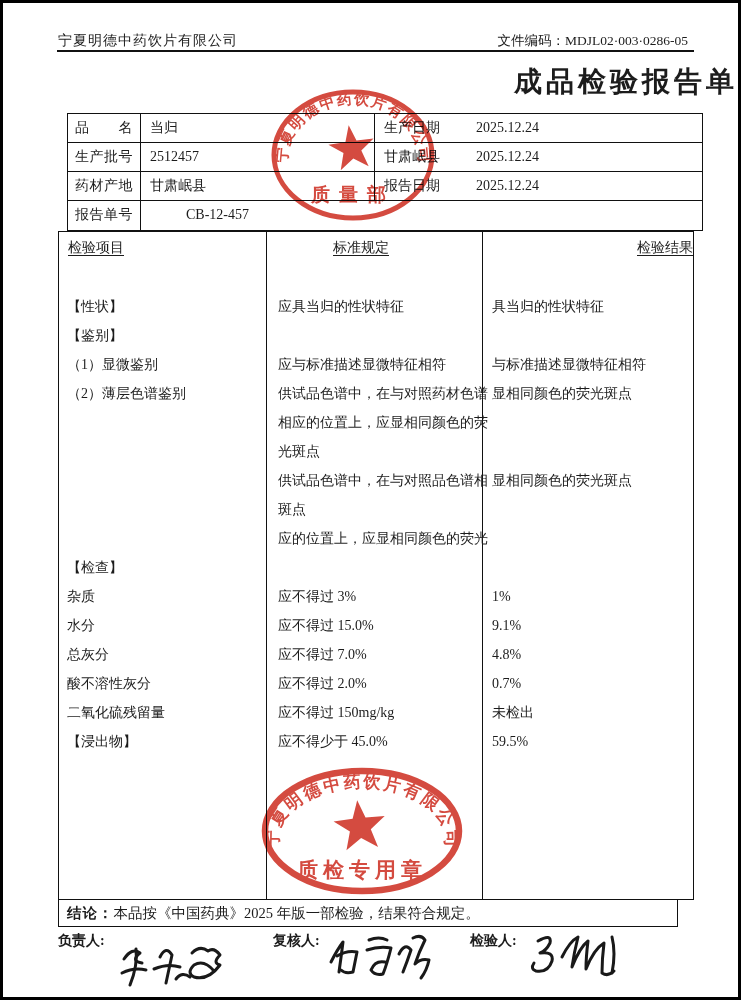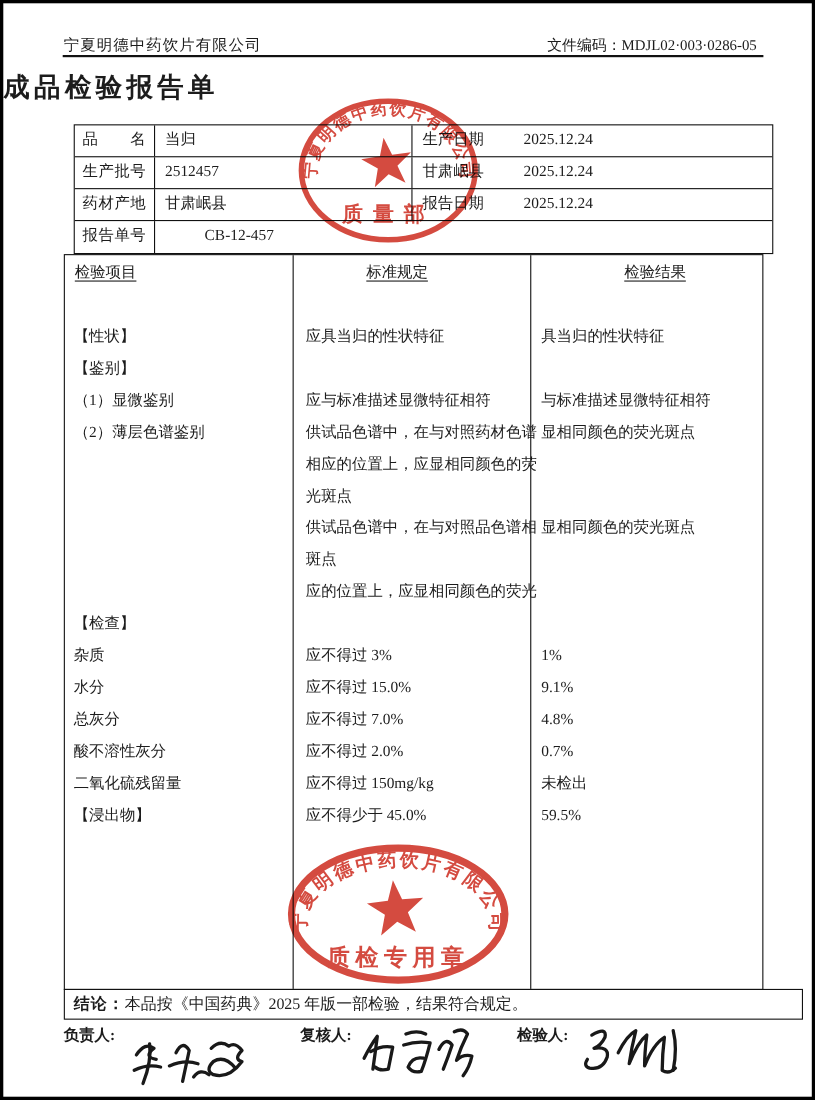--- a/index.html
+++ b/index.html
@@ -11,22 +11,22 @@
     position:relative;
     border:3px solid #000;
     overflow:hidden;
   }
   .abs { position:absolute; }
 
   
   .hdr-company { left:55px; top:29px; font-size:14px; letter-spacing:1px; }
   .hdr-code    { right:50px; top:29px; font-size:13.5px; }
   .hdr-rule    { left:54px; top:47px; width:637px; border-top:2px solid #111; }
-  .doc-title   { left:0; top:60px; width:100%; text-align:left;
-                 font-size:24px; font-weight:bold; letter-spacing:4px; }
+  .doc-title   { left:0; top:60px; width:100%; text-align:right;
+                 font-size:28px; font-weight:bold; letter-spacing:4px; }
 
   
   .info-table { left:64px; top:110px; width:636px; border:1px solid #111; background:transparent; }
   .irow { display:flex; height:29px; line-height:28px; font-size:14px; border-bottom:1px solid #111; }
   .irow:last-child { border-bottom:none;gap:36px; }
   .icell-label { width:73px; border-right:1px solid #111; padding-left:7px; letter-spacing:0.5px; }
   .icell-value { width:233px; padding-left:9px; }
   .icell-value.wide { flex:1; }
   .icell-right { flex:1; border-left:1px solid #111; display:flex; padding-left:9px; }
   .icell-right .lbl2 { width:92px; }
@@ -34,31 +34,31 @@
 
   
   .main-table { left:55px; top:228px; width:636px; height:669px; border:1px solid #111; }
   .vline { position:absolute; top:0; bottom:0; width:1px; background:#111; }
   .vline.v1 { left:207px; }
   .vline.v2 { left:423px; }
   .mhead { position:absolute; top:7px; left:0; width:100%; font-size:14px; }
   .mhead span { text-decoration:underline; text-underline-offset:3px; }
   .mh1 { position:absolute; left:9px; }
   .mh2 { position:absolute; left:194px; width:216px; text-align:center; }
-  .mh3 { position:absolute; left:439px; right:0; text-align:center; }
+  .mh3 { position:absolute; left:439px; right:0; text-align:right; }
   .mbody { position:absolute; top:60px; left:0; width:100%; font-size:14px; }
   .mrow { display:flex; align-items:flex-start; }
   .mcol1 { width:207px; padding-left:8px; }
   .mcol2 { width:216px; padding-left:12px; }
   .mcol3 { flex:1; padding-left:10px; }
   .mline { line-height:29px; height:29px; white-space:nowrap; }
   .mline:empty { height:29px; }
 
   
-  .conclusion { left:55px; top:896px; width:672px; height:28px; border:1px solid #111;
+  .conclusion { left:55px; top:896px; width:620px; height:28px; border:1px solid #111;
                 line-height:26px; font-size:14.5px; padding-left:8px; }
   .conclusion b { letter-spacing:1px; }
 
   
   .sig-label { font-size:14px; font-weight:bold; top:929px; }
   .sl1 { left:55px; } .sl2 { left:270px; } .sl3 { left:455px;margin-left:12px; }
   .sig-svg { pointer-events:none; }
 
   
   .stamp { mix-blend-mode:multiply; opacity:0.9; }

